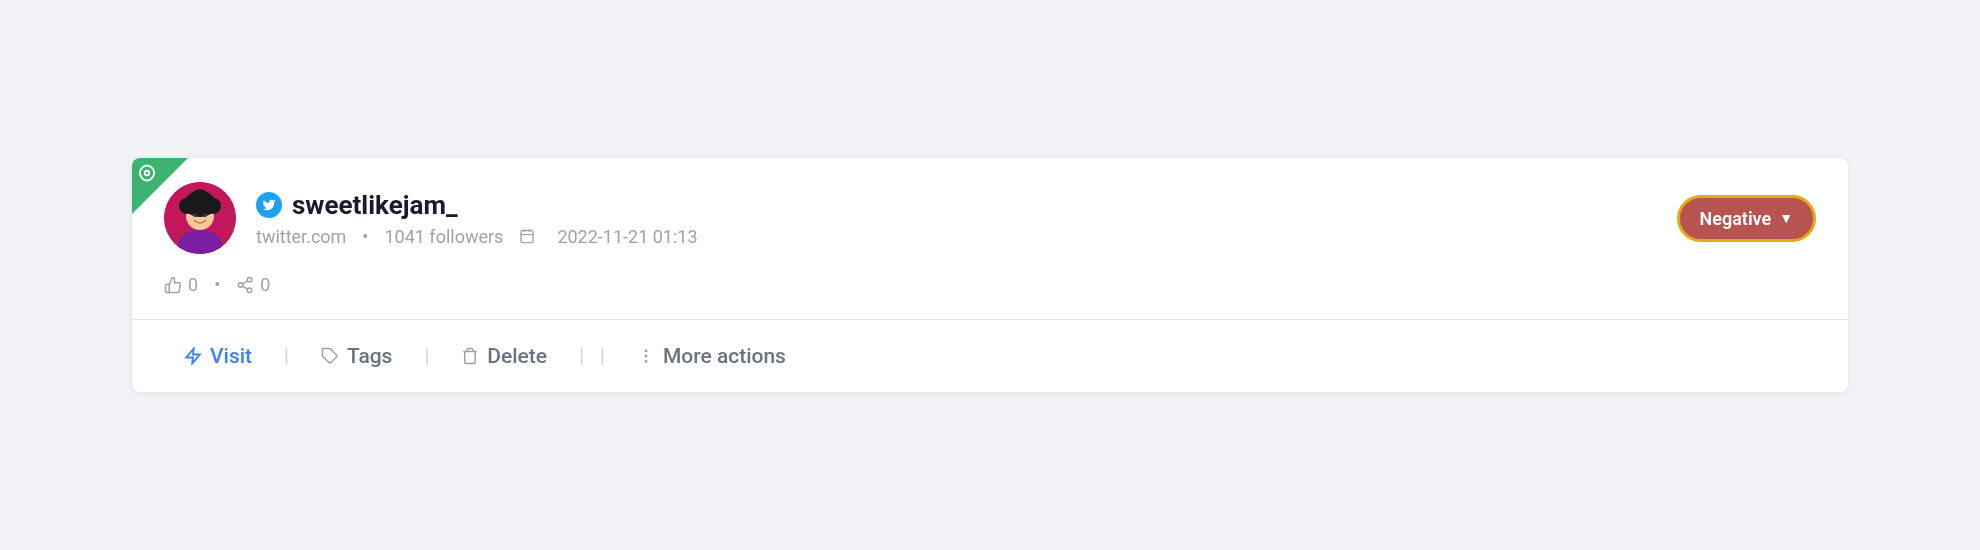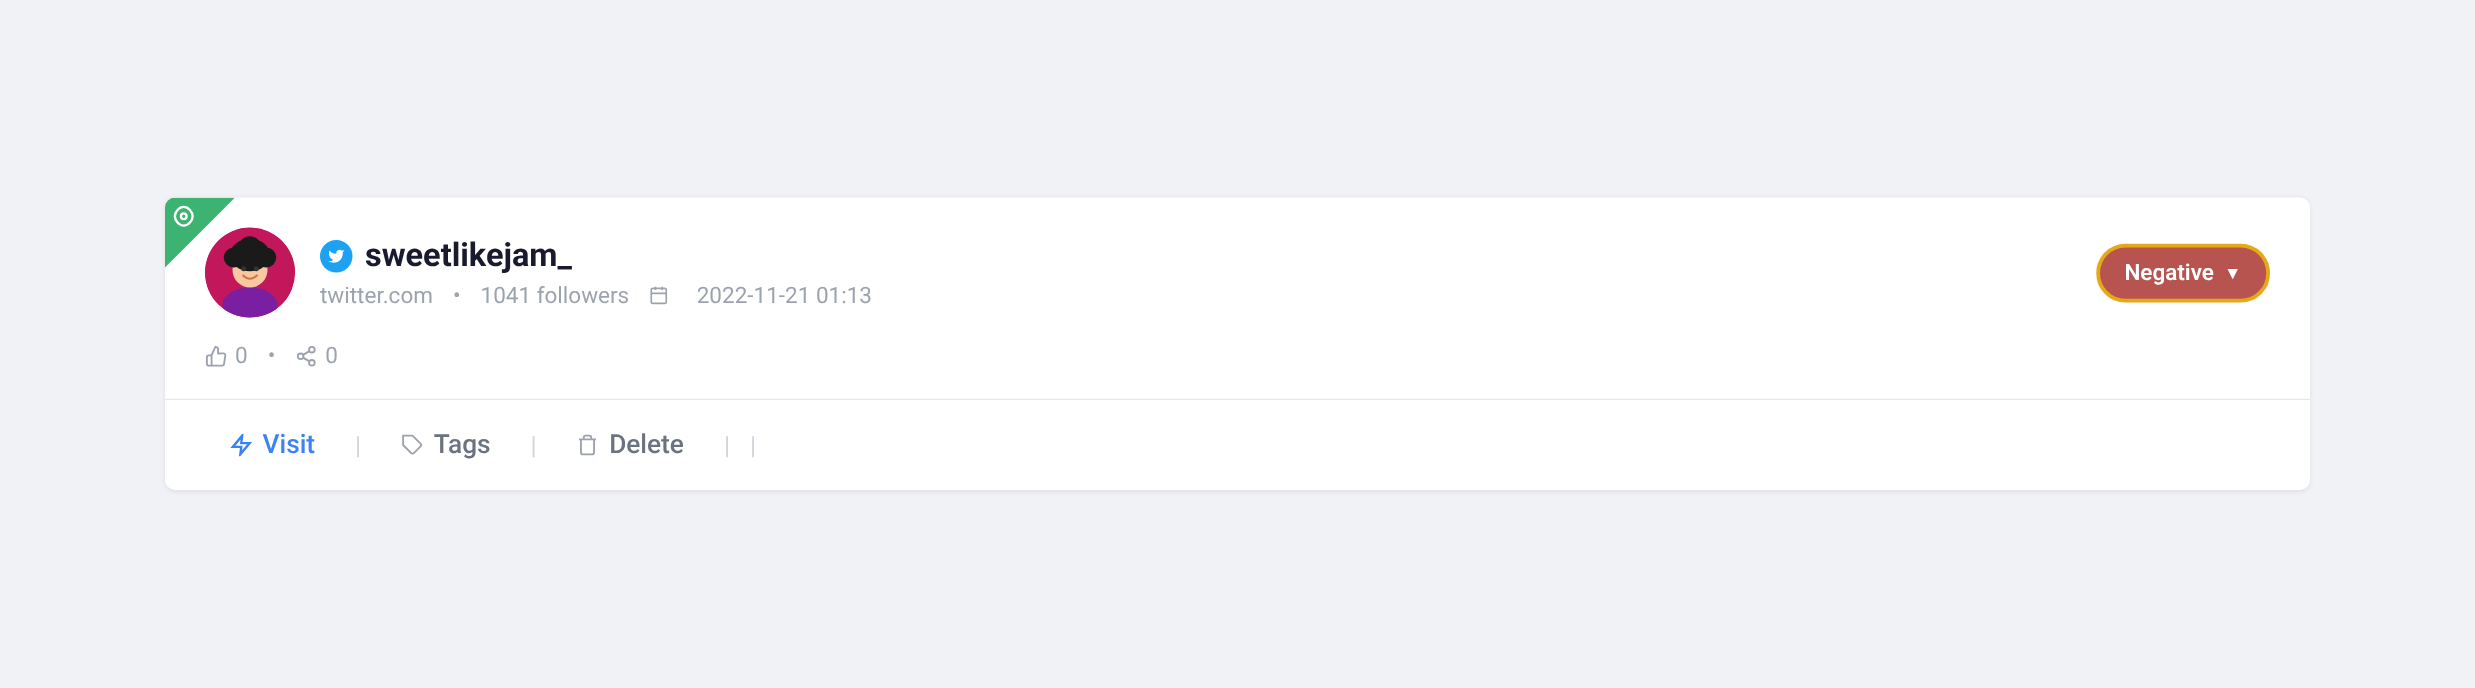--- a/index.html
+++ b/index.html
@@ -327,16 +327,24 @@
         <path d="M19 6v14a2 2 0 0 1-2 2H7a2 2 0 0 1-2-2V6m3 0V4a2 2 0 0 1 2-2h4a2 2 0 0 1 2 2v2"></path>
       </svg>
       <span>Delete</span>
     </div>
 
     <span class="action-separator">|</span>
 
 
     <span class="action-separator">|</span>
 
+    <div class="action-item">
+      <svg width="18" height="18" viewBox="0 0 24 24" fill="none" stroke="#9ca3af" stroke-width="2">
+        <circle cx="12" cy="5" r="1"></circle>
+        <circle cx="12" cy="12" r="1"></circle>
+        <circle cx="12" cy="19" r="1"></circle>
+      </svg>
+      <span>More actions</span>
+    </div>
 
   </div>
 
 </div>
 
 </body></html>

